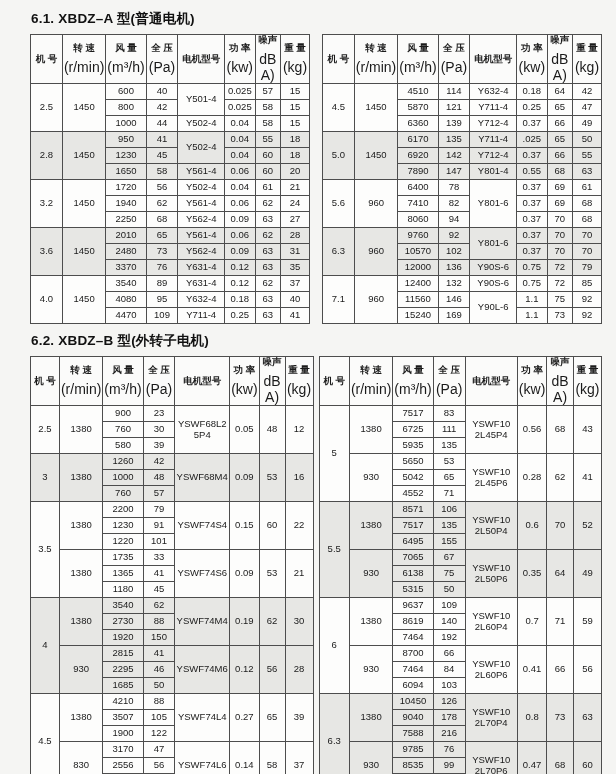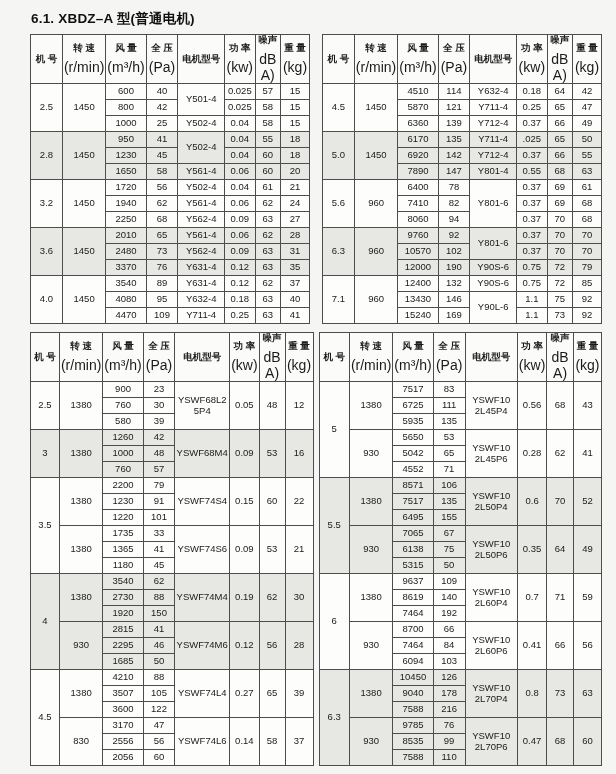--- a/index.html
+++ b/index.html
@@ -114,21 +114,21 @@
           </tr>
           <tr class="plain">
             <td>800</td>
             <td>42</td>
             <td>0.025</td>
             <td>58</td>
             <td>15</td>
           </tr>
           <tr class="plain">
             <td>1000</td>
-            <td>25</td>
+            <td>44</td>
             <td class="motor" rowspan="1">Y502-4</td>
             <td>0.04</td>
             <td>58</td>
             <td>15</td>
           </tr>
           <tr class="shaded">
             <td class="machine" rowspan="3">2.8</td>
             <td rowspan="3">1450</td>
             <td>950</td>
             <td>41</td>
@@ -366,55 +366,56 @@
           </tr>
           <tr class="shaded">
             <td>10570</td>
             <td>102</td>
             <td>0.37</td>
             <td>70</td>
             <td>70</td>
           </tr>
           <tr class="shaded">
             <td>12000</td>
-            <td>190</td>
+            <td>136</td>
             <td class="motor" rowspan="1">Y90S-6</td>
             <td>0.75</td>
             <td>72</td>
             <td>79</td>
           </tr>
           <tr class="plain">
             <td class="machine" rowspan="3">7.1</td>
             <td rowspan="3">960</td>
             <td>12400</td>
             <td>132</td>
             <td class="motor" rowspan="1">Y90S-6</td>
             <td>0.75</td>
             <td>72</td>
             <td>85</td>
           </tr>
           <tr class="plain">
-            <td>13430</td>
+            <td>11560</td>
             <td>146</td>
             <td class="motor" rowspan="2">Y90L-6</td>
             <td>1.1</td>
             <td>75</td>
             <td>92</td>
           </tr>
           <tr class="plain">
             <td>15240</td>
             <td>169</td>
             <td>1.1</td>
             <td>73</td>
             <td>92</td>
           </tr>
         </tbody>
       </table>
   </div>
 
+  <div class="section-title">6.2. XBDZ–B 型(外转子电机)</div>
 
   <div class="tables-row row-b">
     <table class="spec b" id="table-b-left">
         <colgroup>
           <col style="width: 12%;">
           <col style="width: 13.5%;">
           <col style="width: 13.5%;">
           <col style="width: 11.5%;">
           <col style="width: 19.5%;">
           <col style="width: 10%;">
@@ -570,21 +571,21 @@
             <td class="motor" rowspan="3">YSWF74L4</td>
             <td rowspan="3">0.27</td>
             <td rowspan="3">65</td>
             <td rowspan="3">39</td>
           </tr>
           <tr class="plain">
             <td>3507</td>
             <td>105</td>
           </tr>
           <tr class="plain">
-            <td>3600</td>
+            <td>1900</td>
             <td>122</td>
           </tr>
           <tr class="plain">
             <td rowspan="3">830</td>
             <td>3170</td>
             <td>47</td>
             <td class="motor" rowspan="3">YSWF74L6</td>
             <td rowspan="3">0.14</td>
             <td rowspan="3">58</td>
             <td rowspan="3">37</td>

